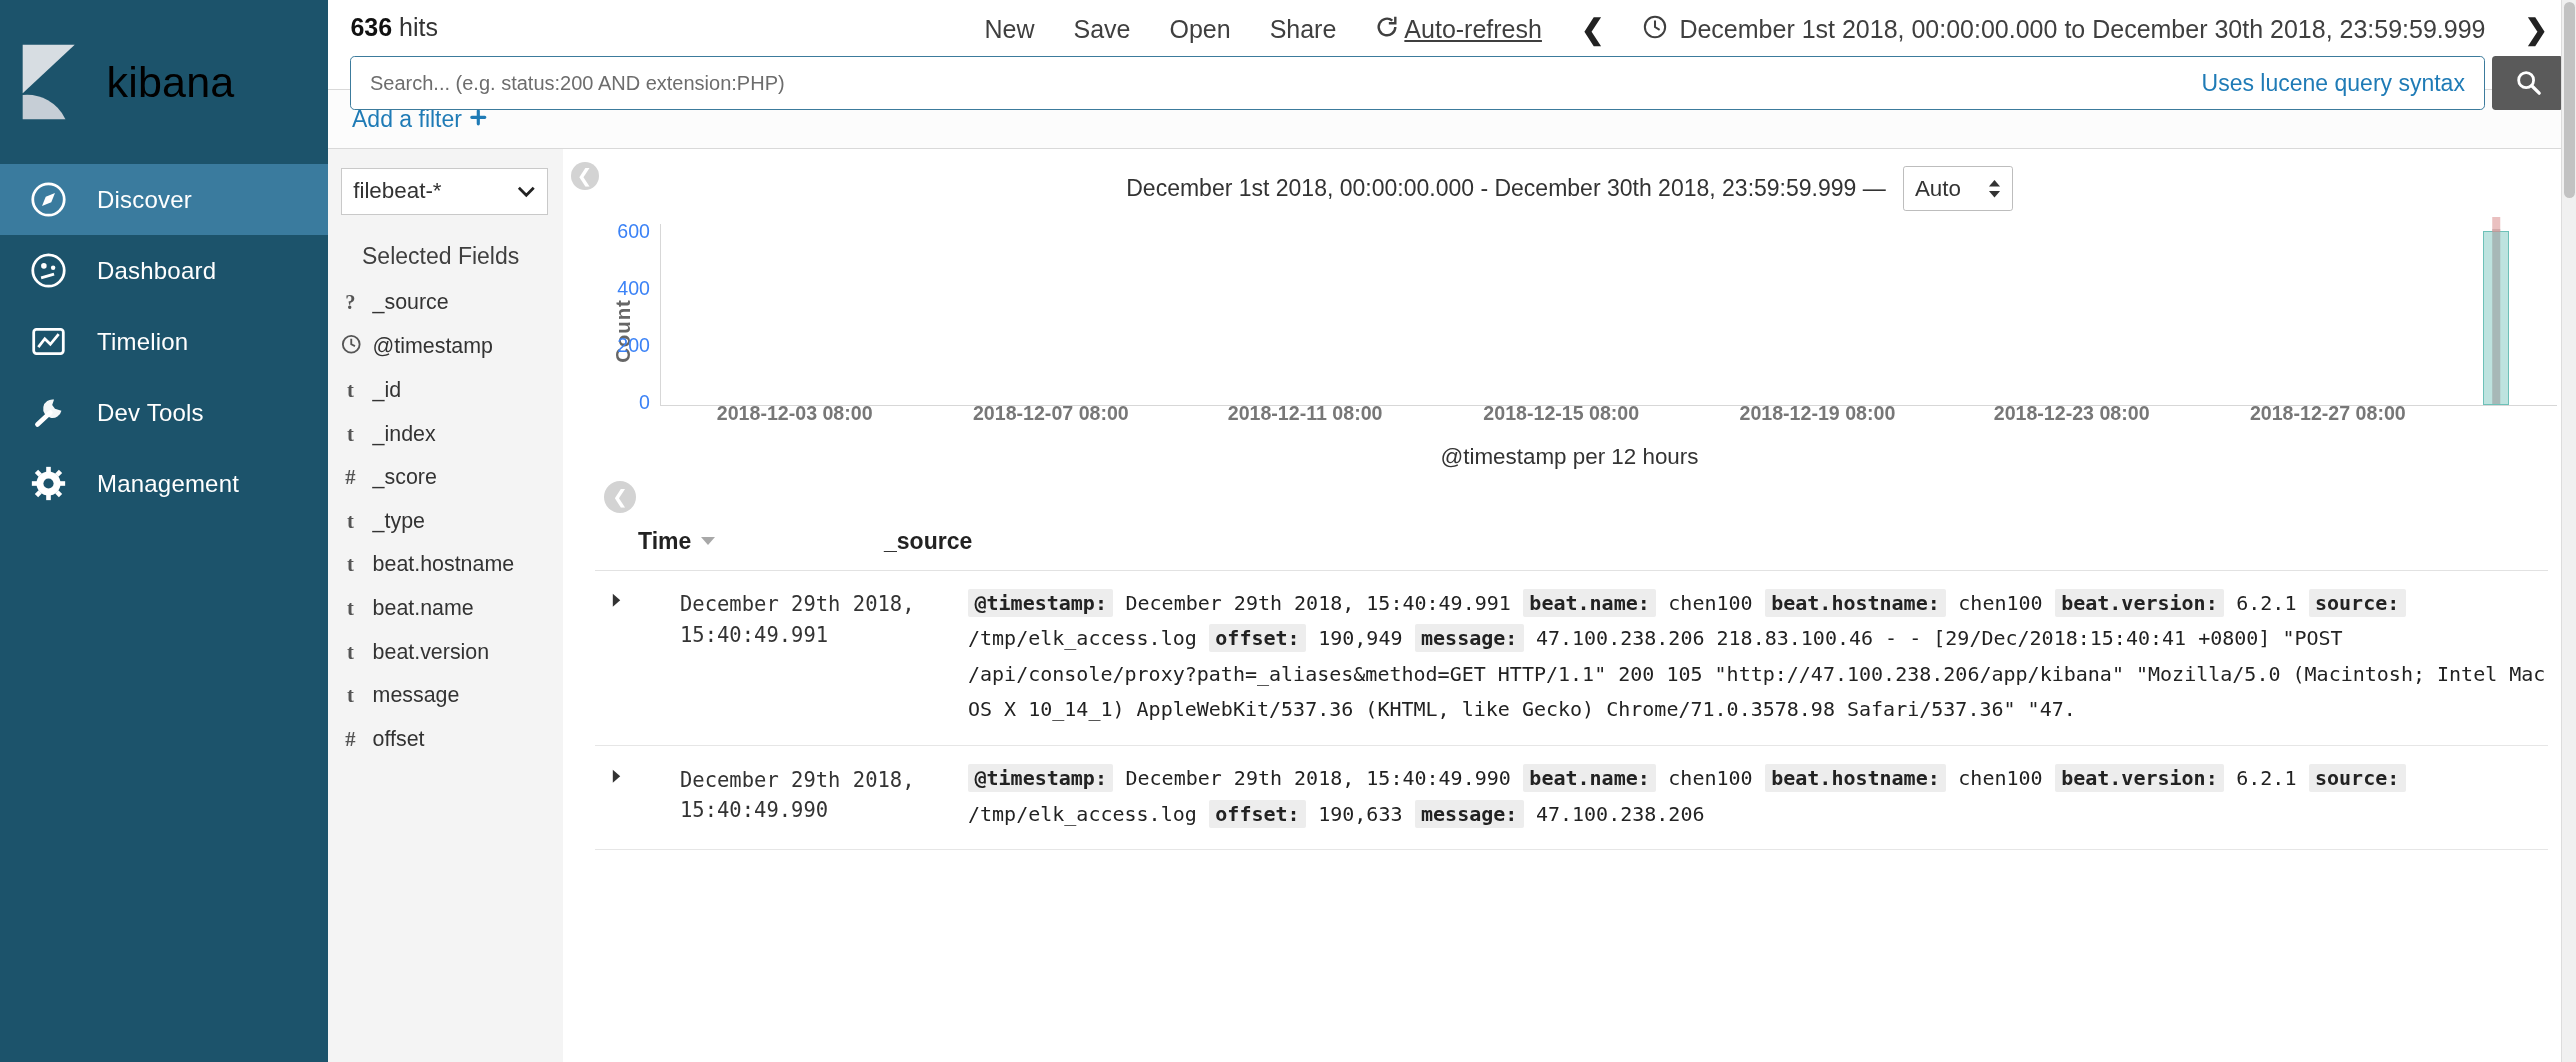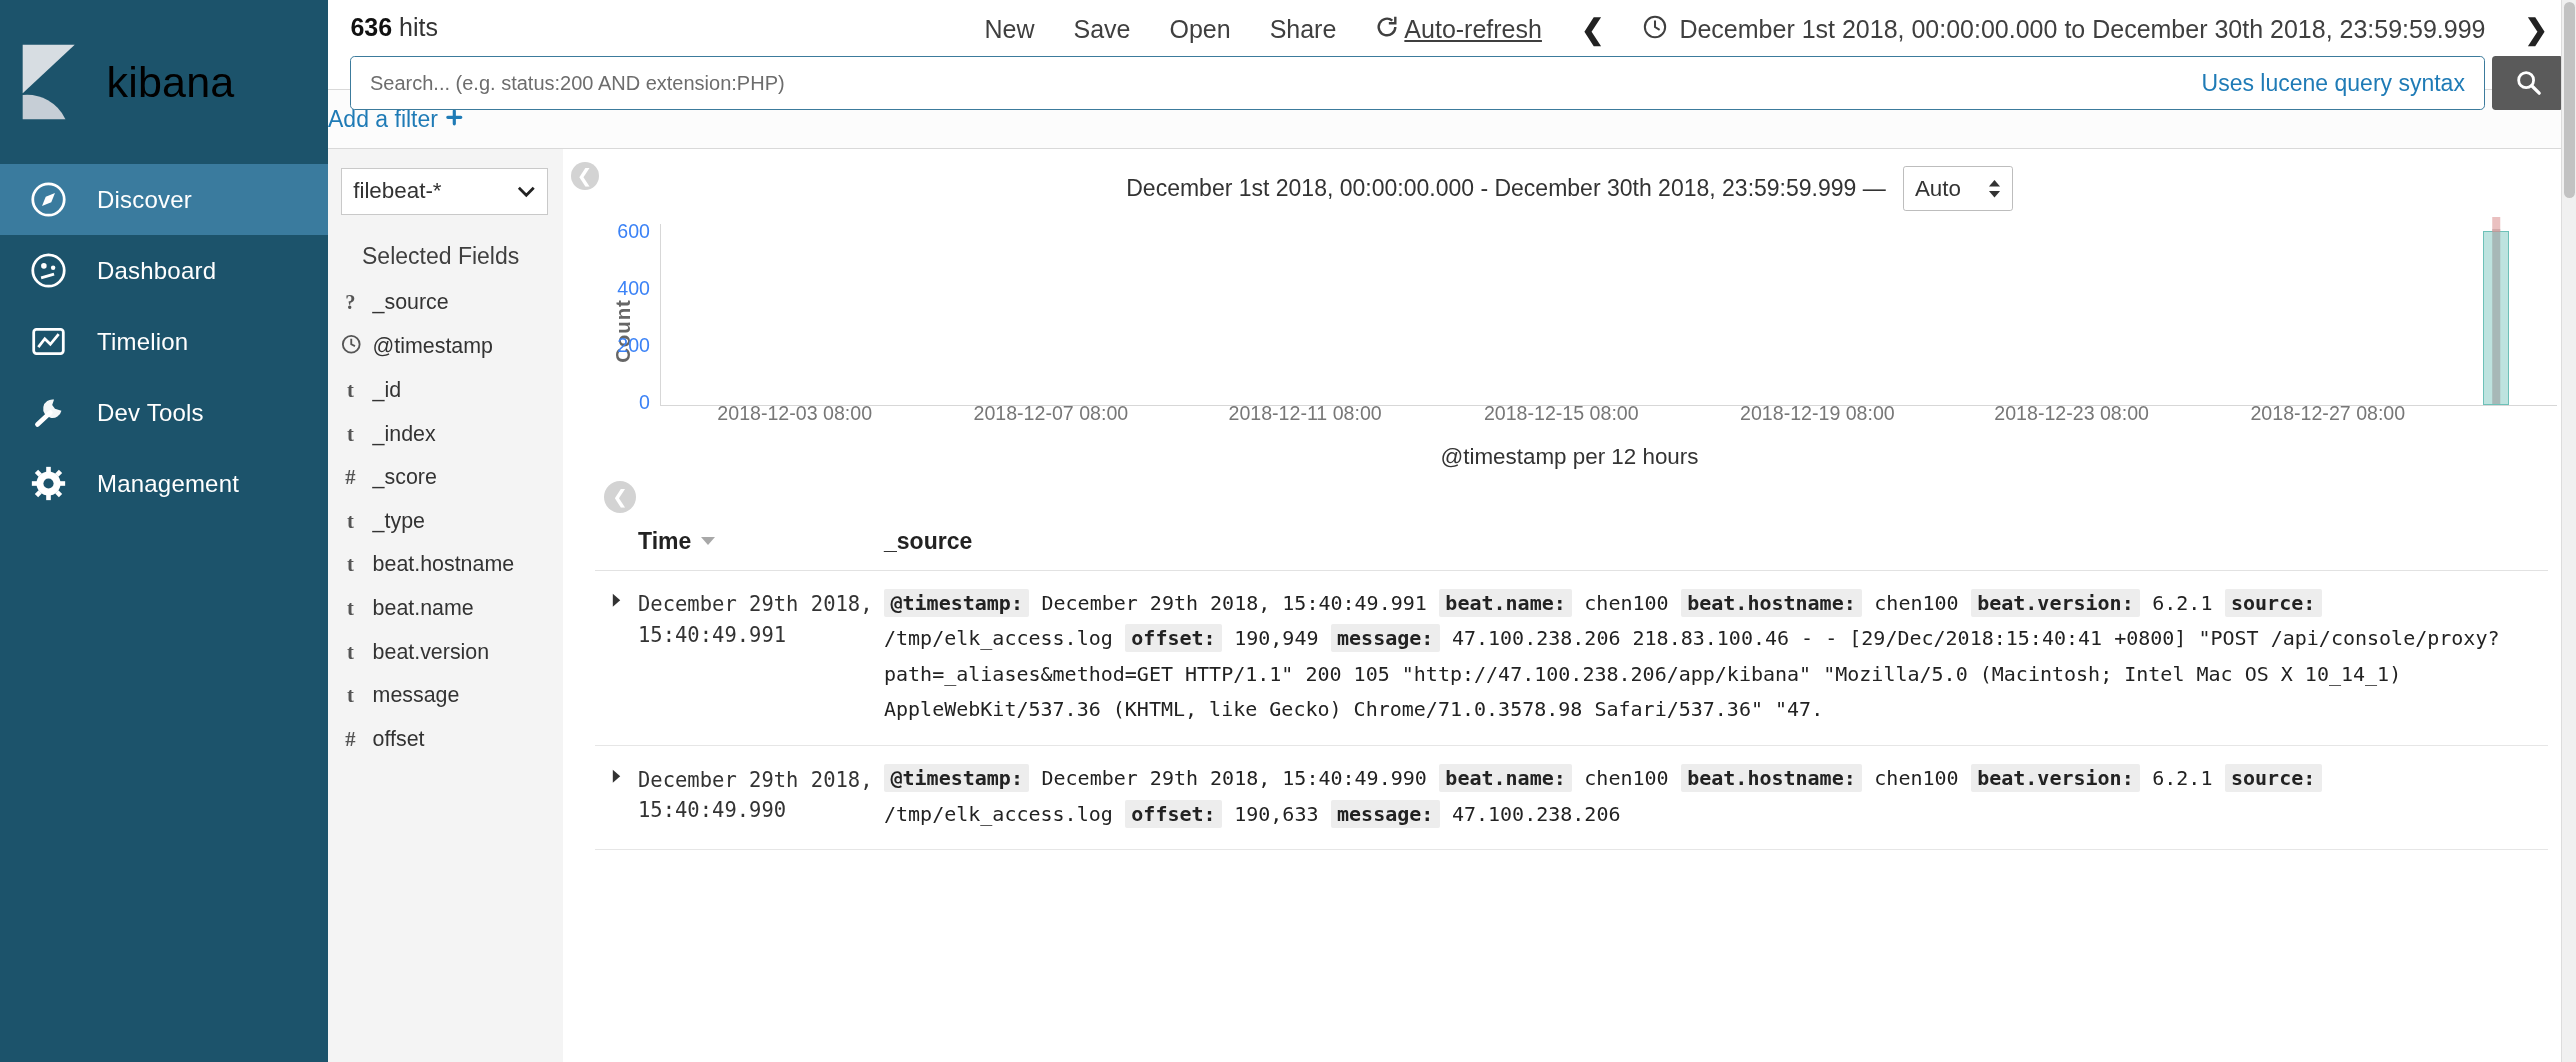--- a/index.html
+++ b/index.html
@@ -64,21 +64,21 @@
   }
   .searchbox input::placeholder { color: #6d6d6d; }
   .lucene { color: #1f7bb6; font-size: 23px; white-space: nowrap; cursor: pointer; }
   .searchbtn {
     width: 71px; background: #5a5a5a; border: none; margin-left: 7.5px; border-radius: 3.7px;
     display: flex; align-items: center; justify-content: center; cursor: pointer;
   }
 
   .filterbar {
     height: 60px; flex: 0 0 60px; border-top: 0.9px solid #d9d9d9; border-bottom: 0.9px solid #d9d9d9;
-    background: #fcfcfc; display: flex; align-items: center; 
+    background: #fcfcfc; display: flex; align-items: center; padding-left: 24px;
   }
   .addfilter { color: #1f7bb6; font-size: 23px; cursor: pointer; display: inline-flex; align-items: center; gap: 7.5px; }
 
   .body { flex: 1; display: flex; min-height: 0; position: relative; }
 
   
   .fieldspanel {
     width: 235px; flex: 0 0 235px; background: #f4f4f4;
     padding: 13px 0 0 0; overflow: hidden; position: relative;
   }
@@ -124,36 +124,36 @@
   }
   .ytick { position: absolute; right: 4px; font-size: 19.6px; color: #3b82f6; transform: translateY(-50%); }
   .yticks { position: absolute; left: 43px; width: 48px; top: 0; bottom: 32px; }
   .plot {
     position: absolute; left: 97px; right: 18.6px; top: 0; bottom: 32px;
     border-left: 1.9px solid #d7d7d7; border-bottom: 1.9px solid #d7d7d7;
   }
   .bar { position: absolute; bottom: 0; background: rgba(109,193,184,.45); border: 1.9px solid #6dc1b8; }
   .bar .inner { position: absolute; left: 50%; transform: translateX(-50%); top: -3.7px; bottom: 0; width: 7.5px; background: rgba(150,150,150,.55); }
   .bar .cap { position: absolute; left: 50%; transform: translateX(-50%); top: -15px; width: 7.5px; height: 15px; background: rgba(220,150,150,.6); }
-  .xticks { position: absolute; left: 97px; right: 18.6px; bottom: 7.5px; height: 28px; }
+  .xticks { position: absolute; left: 97px; right: 18.6px; bottom: 7.5px; height: 28px; font-weight: bold; }
   .xtick { position: absolute; font-size: 19.6px; color: #777; transform: translateX(-50%); white-space: nowrap; }
   .xaxis-title { text-align: center; font-size: 22.4px; color: #333; margin-top: 5.6px; }
 
   .collapse-chart {
     width: 32px; height: 32px; border-radius: 50%; background: #d3d3d3; color: #fff;
     display: flex; align-items: center; justify-content: center; font-size: 18.6px;
     margin: 11.2px 0 3.7px 41px; cursor: pointer;
   }
 
   .doctable { margin: 5.6px 28px 0 32px; }
   .dt-head { display: flex; font-size: 23px; font-weight: 700; color: #222; padding: 9.3px 0 15px 0; border-bottom: 1.9px solid #e2e2e2; }
   .dt-th-time { width: 289px; flex: 0 0 289px; padding-left: 43px; display: flex; align-items: center; gap: 10px; cursor: pointer; }
   .dt-th-src { flex: 1; }
   .sortcaret { width: 0; height: 0; border-left: 7.5px solid transparent; border-right: 7.5px solid transparent; border-top: 8.4px solid #a8a8a8; }
-  .dt-row { display: flex; border-bottom: 0.9px solid #e6e6e6; padding: 15px 0 17px 0; }
+  .dt-row { display: flex; border-bottom: 0.9px solid #e6e6e6; padding: 15px 0 17px 0; gap: 42px; }
   .dt-exp { width: 43px; flex: 0 0 43px; display: flex; justify-content: center; padding-top: 5.6px; cursor: pointer; }
   .dt-time {
     width: 246px; flex: 0 0 246px; font-family: "DejaVu Sans Mono", monospace;
     font-size: 20.5px; color: #333; padding-top: 3.7px; line-height: 1.5;
   }
   .dt-src { flex: 1; font-family: "DejaVu Sans Mono", monospace; font-size: 20px; color: #222; line-height: 1.78; word-break: break-word; }
   .fk { background: #ededed; padding: 1.9px 6.5px; border-radius: 1.9px; font-weight: 700; }
 
   .scrollbar-v {
     position: absolute; right: 0; top: 0; width: 15px; bottom: 0; background: #f0f0f0;

